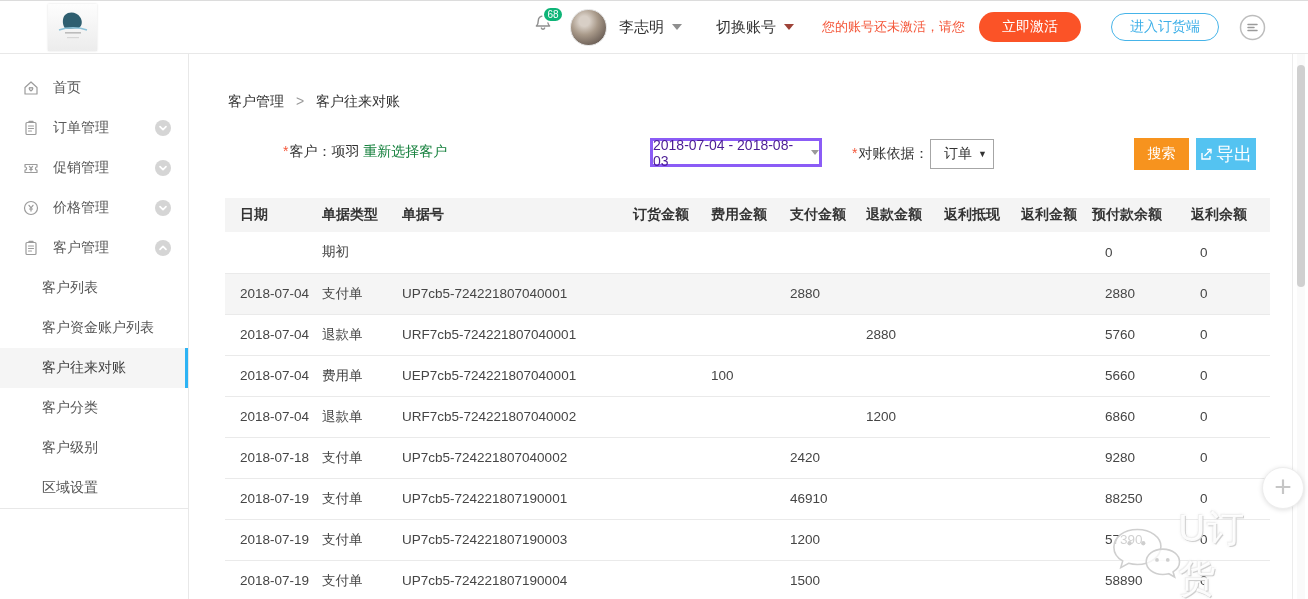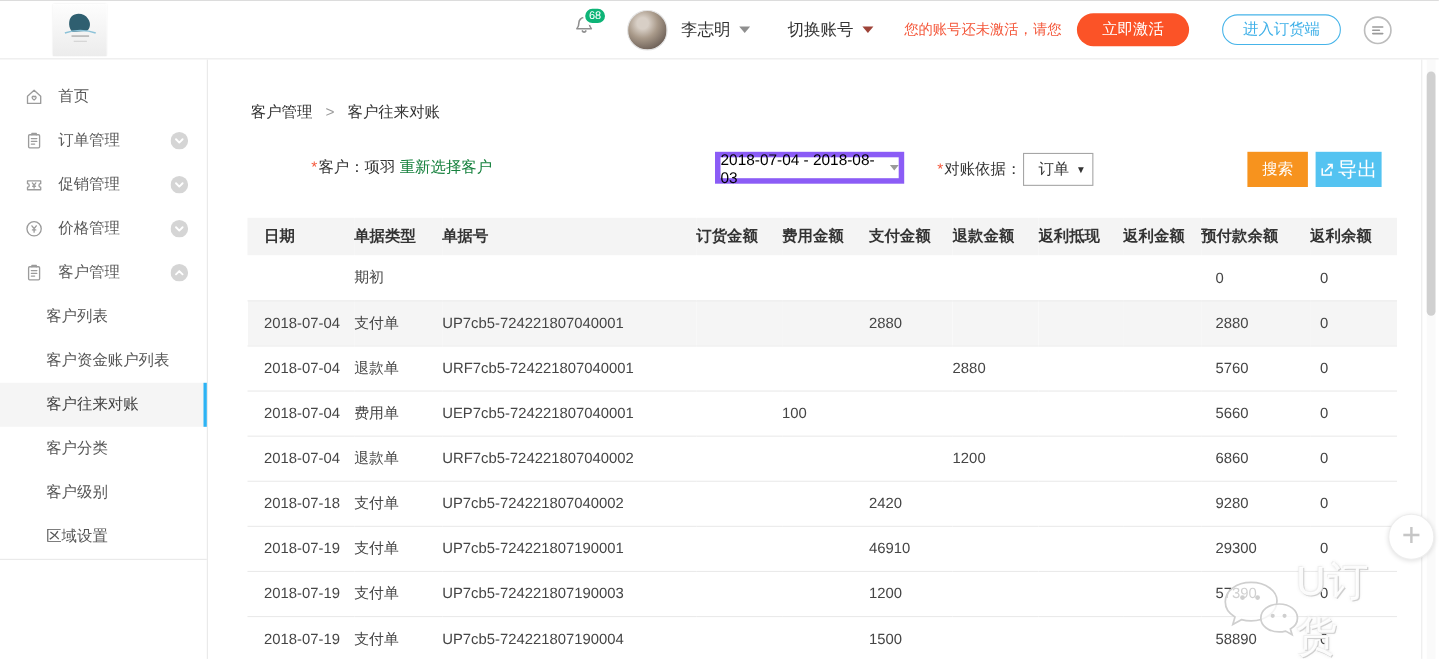--- a/index.html
+++ b/index.html
@@ -10,21 +10,21 @@
     color:#333; border-top:1px solid #dcdcdc;
   }
   
   .topbar { position:absolute; left:0; top:0; width:1308px; height:53px;
     background:#fff; border-bottom:1px solid #e8e8e8; z-index:5; }
   .logo { position:absolute; left:48px; top:3px; width:49px; height:47px;
     background:linear-gradient(180deg,#fdfdfd 0%,#ececec 100%);
     box-shadow:0 0 2px rgba(0,0,0,.12); display:flex; align-items:center; justify-content:center; }
   .topbar-right { position:absolute; right:42px; top:0; height:52px;
     display:flex; align-items:center; }
-  .bell-wrap { position:relative; width:26px; height:30px; margin-right:24px; cursor:pointer; }
+  .bell-wrap { position:relative; width:26px; height:30px; margin-right:12px; cursor:pointer; }
   .badge { position:absolute; top:-6px; left:10px; min-width:22px; height:17px;
     background:#0eb477; border:2px solid #fff; border-radius:10px; color:#fff;
     font-size:10px; line-height:13px; text-align:center; padding:0 3px; }
   .avatar { width:37px; height:37px; border-radius:50%; margin-right:12px; cursor:pointer;
     background:radial-gradient(circle at 38% 32%, #d8cfc6 0 16%, #a99a8a 42%, #70635a 76%, #4e453e);
     border:1px solid #e3e3e3; }
   .uname { font-size:15px; color:#333; cursor:pointer; }
   .caret { display:inline-block; width:0; height:0; border-left:5px solid transparent;
     border-right:5px solid transparent; border-top:6px solid #8f8f8f; margin:0 0 0 8px; }
   .caret.red { border-top-color:#9e4338; }
@@ -52,21 +52,21 @@
   
   .main { position:absolute; left:190px; top:53px; right:0; bottom:0; background:#fff; }
   .breadcrumb { position:absolute; left:38px; top:39px; font-size:14px; color:#333; }
   .breadcrumb .sep { color:#9a9a9a; margin:0 8px; }
   .breadcrumb .parent { cursor:pointer; }
 
   .req { color:#f4573a; margin-right:1px; }
   .cust-group { position:absolute; left:93px; top:89px; font-size:14px; color:#333; }
   .link { color:#15803d; cursor:pointer; }
   .date-box { position:absolute; left:460px; top:84px; width:172px; height:29px;
-    border:5px solid #8b5cf6; font-size:14px; color:#000000; display:flex;
+    border:3px solid #8b5cf6; font-size:14px; color:#4c1d95; display:flex;
     align-items:center; justify-content:center; cursor:pointer; background:#fff; }
   .date-box .dcaret { width:0;height:0;border-left:4px solid transparent;border-right:4px solid transparent;
     border-top:5px solid #9a9a9a; margin-left:8px; }
   .basis-label { position:absolute; left:662px; top:91px; font-size:14px; color:#333; }
   .basis-select { position:absolute; left:740px; top:85px; width:64px; height:30px;
     border:1px solid #a6a6a6; background:#fff; font-size:14px; color:#333;
     display:flex; align-items:center; padding-left:13px; cursor:pointer;font-family:Liberation Serif, serif; }
   .basis-select .scaret { margin-left:auto; margin-right:6px; font-size:9px; color:#333; }
   .btn-search { position:absolute; left:944px; top:84px; width:55px; height:32px;
     background:#f7931e; color:#fff; border:none; font-size:14px; cursor:pointer; }
@@ -362,21 +362,21 @@
           <tr>
             <td>2018-07-19</td>
             <td>支付单</td>
             <td>UP7cb5-724221807190001</td>
             <td></td>
             <td></td>
             <td>46910</td>
             <td></td>
             <td></td>
             <td></td>
-            <td>29300</td>
+            <td>88250</td>
             <td>0</td>
           </tr>
           <tr>
             <td>2018-07-19</td>
             <td>支付单</td>
             <td>UP7cb5-724221807190003</td>
             <td></td>
             <td></td>
             <td>1200</td>
             <td></td>

